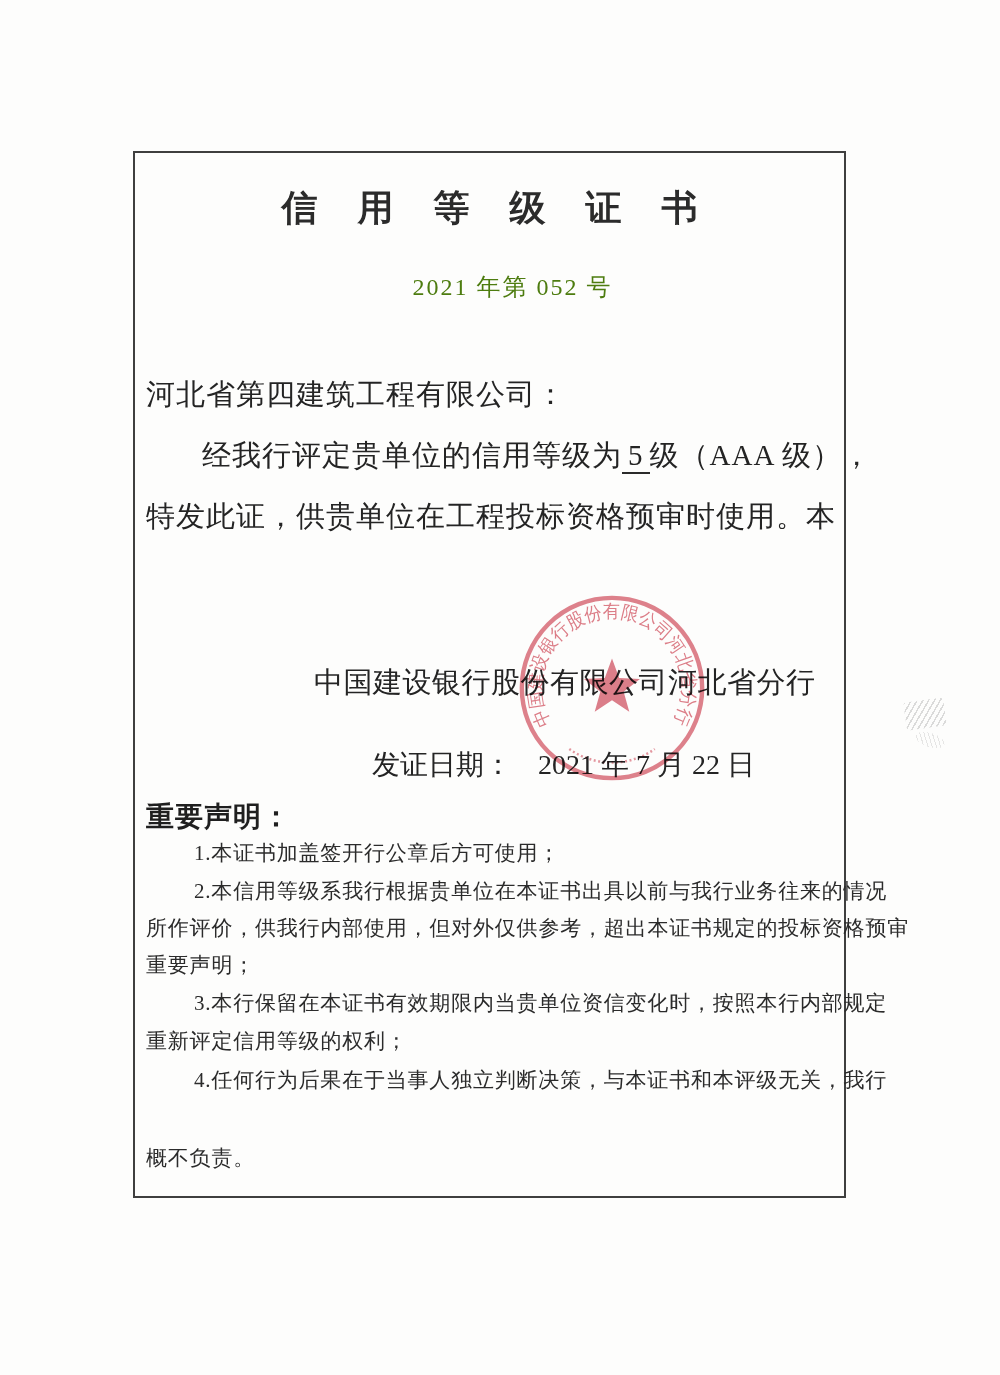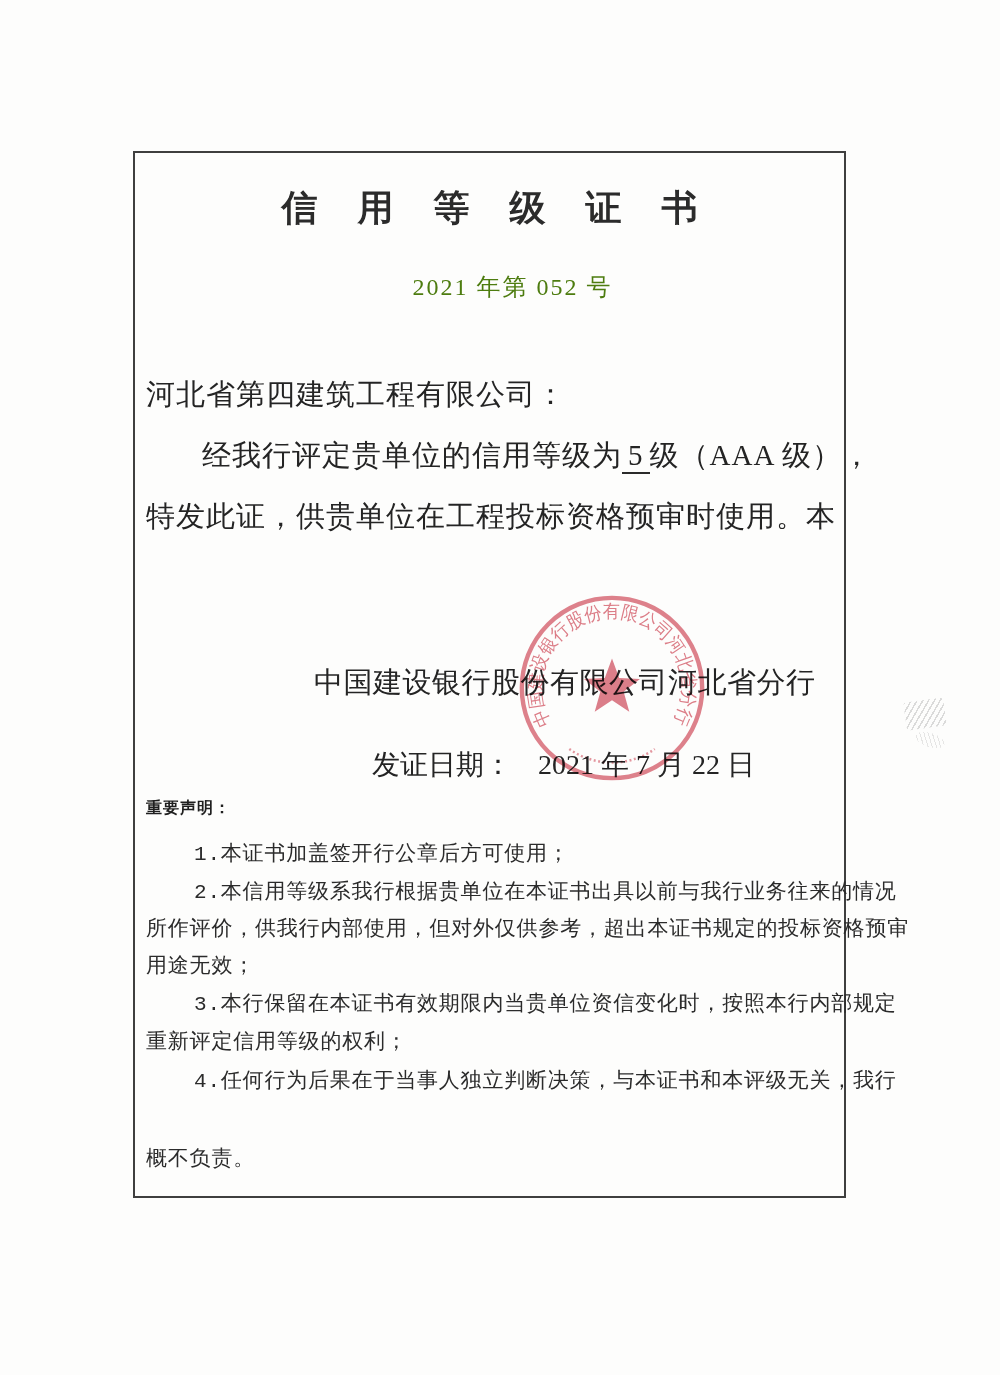--- a/index.html
+++ b/index.html
@@ -35,27 +35,27 @@
   .rating-underline {
     display:inline-block; padding:0 6px;
     border-bottom:2px solid #2a2a2a; line-height:1.1;
   }
   .bank-line { left:314px; top:663px; font-size:29px; letter-spacing:0.5px; white-space:nowrap; }
   .date-line { left:372px; top:711px; font-size:28px; white-space:nowrap;margin-top:35px; }
   .date-line .gap { display:inline-block; width:26px; }
   .notes-heading {
     left:146px; top:798px;
     font-family:"Liberation Sans","DejaVu Sans",sans-serif;
-    font-weight:700; font-size:16px; letter-spacing:1px; color:#1f1f1f;
+    font-weight:700; font-size:28px; letter-spacing:1px; color:#1f1f1f;
     white-space:nowrap;
     text-align:right;
   }
   .note-line {
     left:146px; width:699px; font-size:21px; color:#2b2b2b;
-    letter-spacing:0.8px; white-space:nowrap;font-family:Liberation Mono, monospace;
+    letter-spacing:0.8px; white-space:nowrap;
   }
   .note-indent { padding-left:48px; }
   .n0 { top:839px; } .n1 { top:877px; } .n2 { top:914px; } .n3 { top:951px; }
   .n4 { top:989px; } .n5 { top:1027px; } .n6 { top:1066px; } .n7 { top:1105px;margin-top:39px; }
   .seal {
     left:514px; top:590px; width:196px; height:196px;
     mix-blend-mode:multiply; opacity:0.85; pointer-events:none;
   }
   .smudge1 {
     left:905px; top:700px; width:40px; height:28px;
@@ -98,21 +98,21 @@
     </text>
     <polygon points="100,70 107.35,89.89 128.53,90.73 111.89,103.86 117.63,124.27 100,112.5 82.37,124.27 88.11,103.86 71.47,90.73 92.65,89.89" fill="#d25263" opacity="0.88"></polygon>
     <path d="M 56.4 162.3 A 76 76 0 0 0 143.6 162.3" fill="none" stroke="#d55b69" stroke-width="2.5" stroke-dasharray="2 2.6" opacity="0.75"></path>
   </svg>
 
   <div class="abs notes-heading">重要声明：</div>
 
   <div class="abs note-line note-indent n0">1.本证书加盖签开行公章后方可使用；</div>
   <div class="abs note-line note-indent n1">2.本信用等级系我行根据贵单位在本证书出具以前与我行业务往来的情况</div>
   <div class="abs note-line n2">所作评价，供我行内部使用，但对外仅供参考，超出本证书规定的投标资格预审</div>
-  <div class="abs note-line n3">用途无效；</div>
+  <div class="abs note-line n3">重要声明；</div>
   <div class="abs note-line note-indent n4">3.本行保留在本证书有效期限内当贵单位资信变化时，按照本行内部规定</div>
   <div class="abs note-line n5">重新评定信用等级的权利；</div>
   <div class="abs note-line note-indent n6">4.任何行为后果在于当事人独立判断决策，与本证书和本评级无关，我行</div>
   <div class="abs note-line n7">概不负责。</div>
 
   <div class="abs smudge1"></div>
   <div class="abs smudge2"></div>
 
 </div>
 

